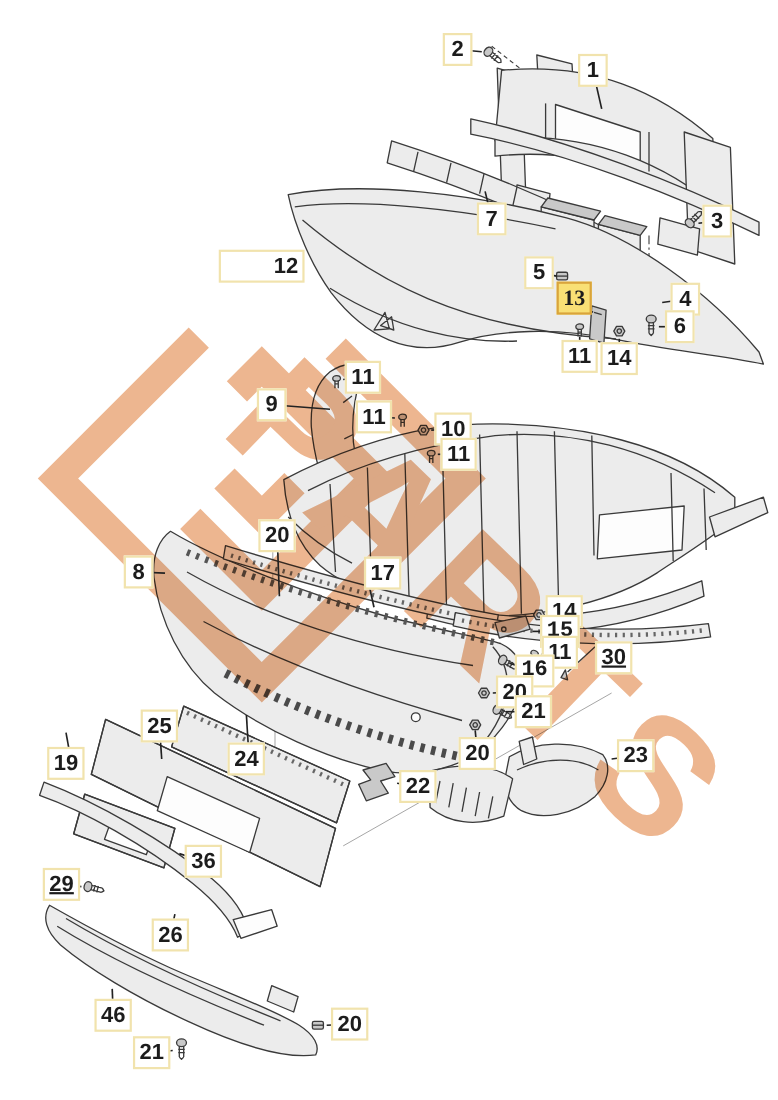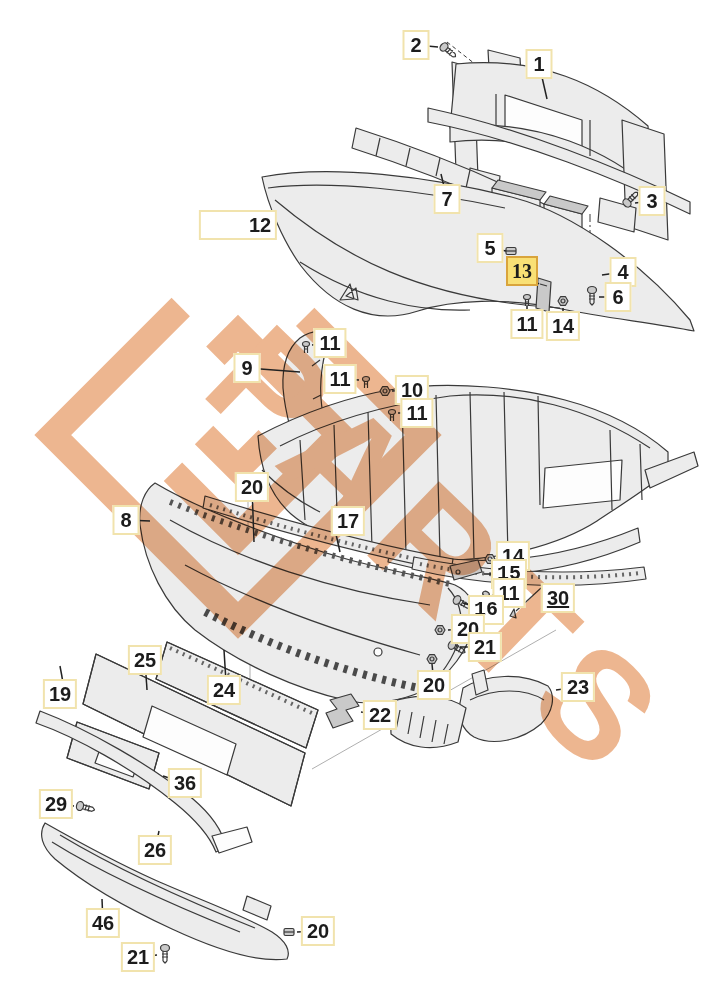--- a/index.html
+++ b/index.html
@@ -319,21 +319,21 @@
       <div class="lbl" style="left: 416px; top: 45px;">2</div>
       <div class="lbl" style="left: 539px; top: 64px;">1</div>
       <div class="lbl" style="left: 652px; top: 201px;">3</div>
       <div class="lbl" style="left: 447px; top: 199px;">7</div>
       <div class="lbl" style="left: 490px; top: 248px;">5</div>
       <div class="lbl hl" style="left: 522px; top: 271px;">13</div>
       <div class="lbl" style="left: 623px; top: 272px;">4</div>
       <div class="lbl" style="left: 618px; top: 297px;">6</div>
       <div class="lbl" style="left: 527px; top: 324px;">11</div>
       <div class="lbl" style="left: 563px; top: 326px;">14</div>
-      <div class="lbl" style="left: 238px; top: 225px; padding-left: 48px;">12</div>
+      <div class="lbl" style="left: 238px; top: 242px; padding-left: 48px;">12</div>
       <div class="lbl" style="left: 247px; top: 368px;">9</div>
       <div class="lbl" style="left: 330px; top: 343px;">11</div>
       <div class="lbl" style="left: 340px; top: 379px;">11</div>
       <div class="lbl" style="left: 412px; top: 390px;">10</div>
       <div class="lbl" style="left: 417px; top: 413px;">11</div>
       <div class="lbl" style="left: 126px; top: 520px;">8</div>
       <div class="lbl" style="left: 252px; top: 487px;">20</div>
       <div class="lbl" style="left: 348px; top: 521px;">17</div>
       <div class="lbl" style="left: 513px; top: 556px;">14</div>
       <div class="lbl" style="left: 509px; top: 574px; font-family: Liberation Mono, monospace;">15</div>
@@ -342,19 +342,19 @@
       <div class="lbl" style="left: 486px; top: 610px; font-family: Liberation Mono, monospace;">16</div>
       <div class="lbl" style="left: 468px; top: 629px;">20</div>
       <div class="lbl" style="left: 485px; top: 647px;">21</div>
       <div class="lbl" style="left: 434px; top: 685px;">20</div>
       <div class="lbl" style="left: 578px; top: 687px;">23</div>
       <div class="lbl" style="left: 380px; top: 715px;">22</div>
       <div class="lbl" style="left: 60px; top: 666px; margin-top: 28px;">19</div>
       <div class="lbl" style="left: 145px; top: 660px;">25</div>
       <div class="lbl" style="left: 224px; top: 650px; margin-top: 40px;">24</div>
       <div class="lbl" style="left: 185px; top: 783px;">36</div>
-      <div class="lbl" style="left: 56px; top: 804px;">29</div>
+      <div class="lbl" style="left: 56px; top: 804px; text-decoration: underline;">29</div>
       <div class="lbl" style="left: 155px; top: 850px;">26</div>
       <div class="lbl" style="left: 103px; top: 923px;">46</div>
       <div class="lbl" style="left: 138px; top: 957px;">21</div>
       <div class="lbl" style="left: 318px; top: 931px;">20</div>
     </div>
 </div>
 
 </body></html>

